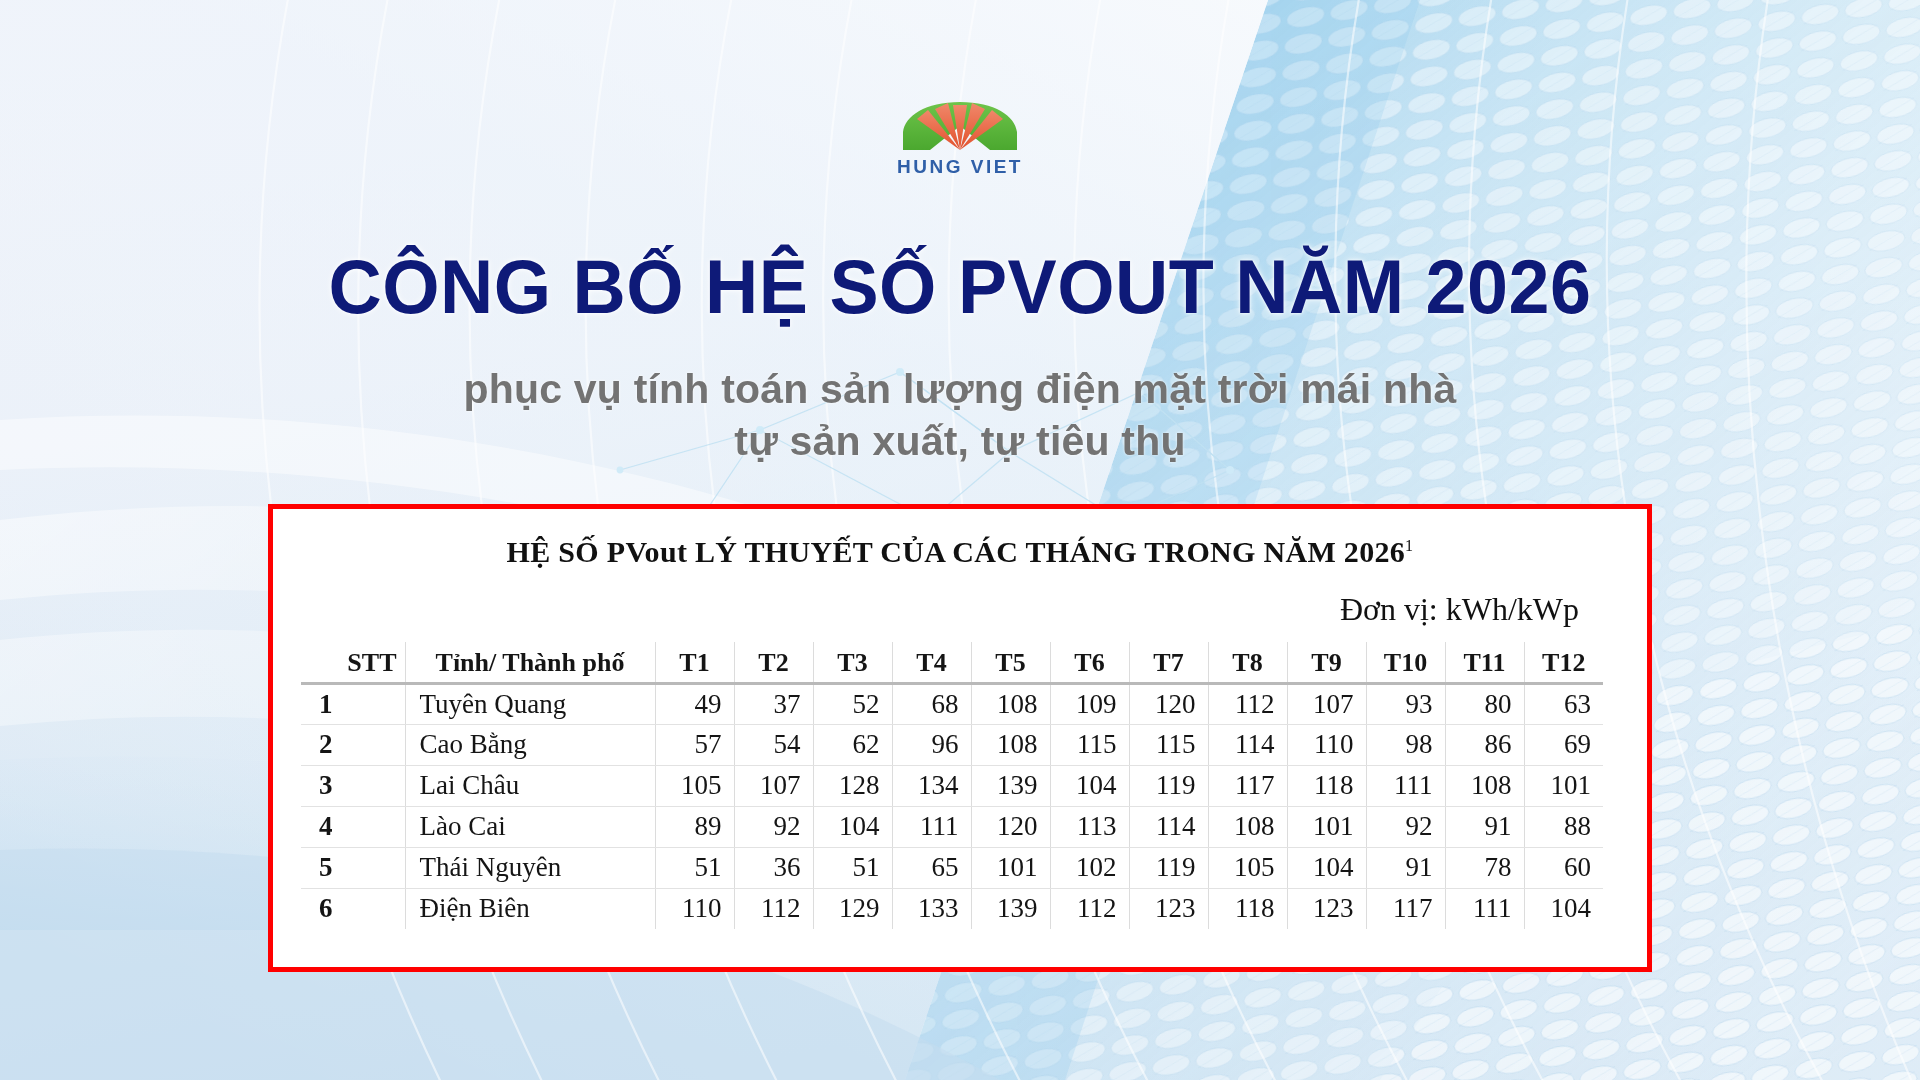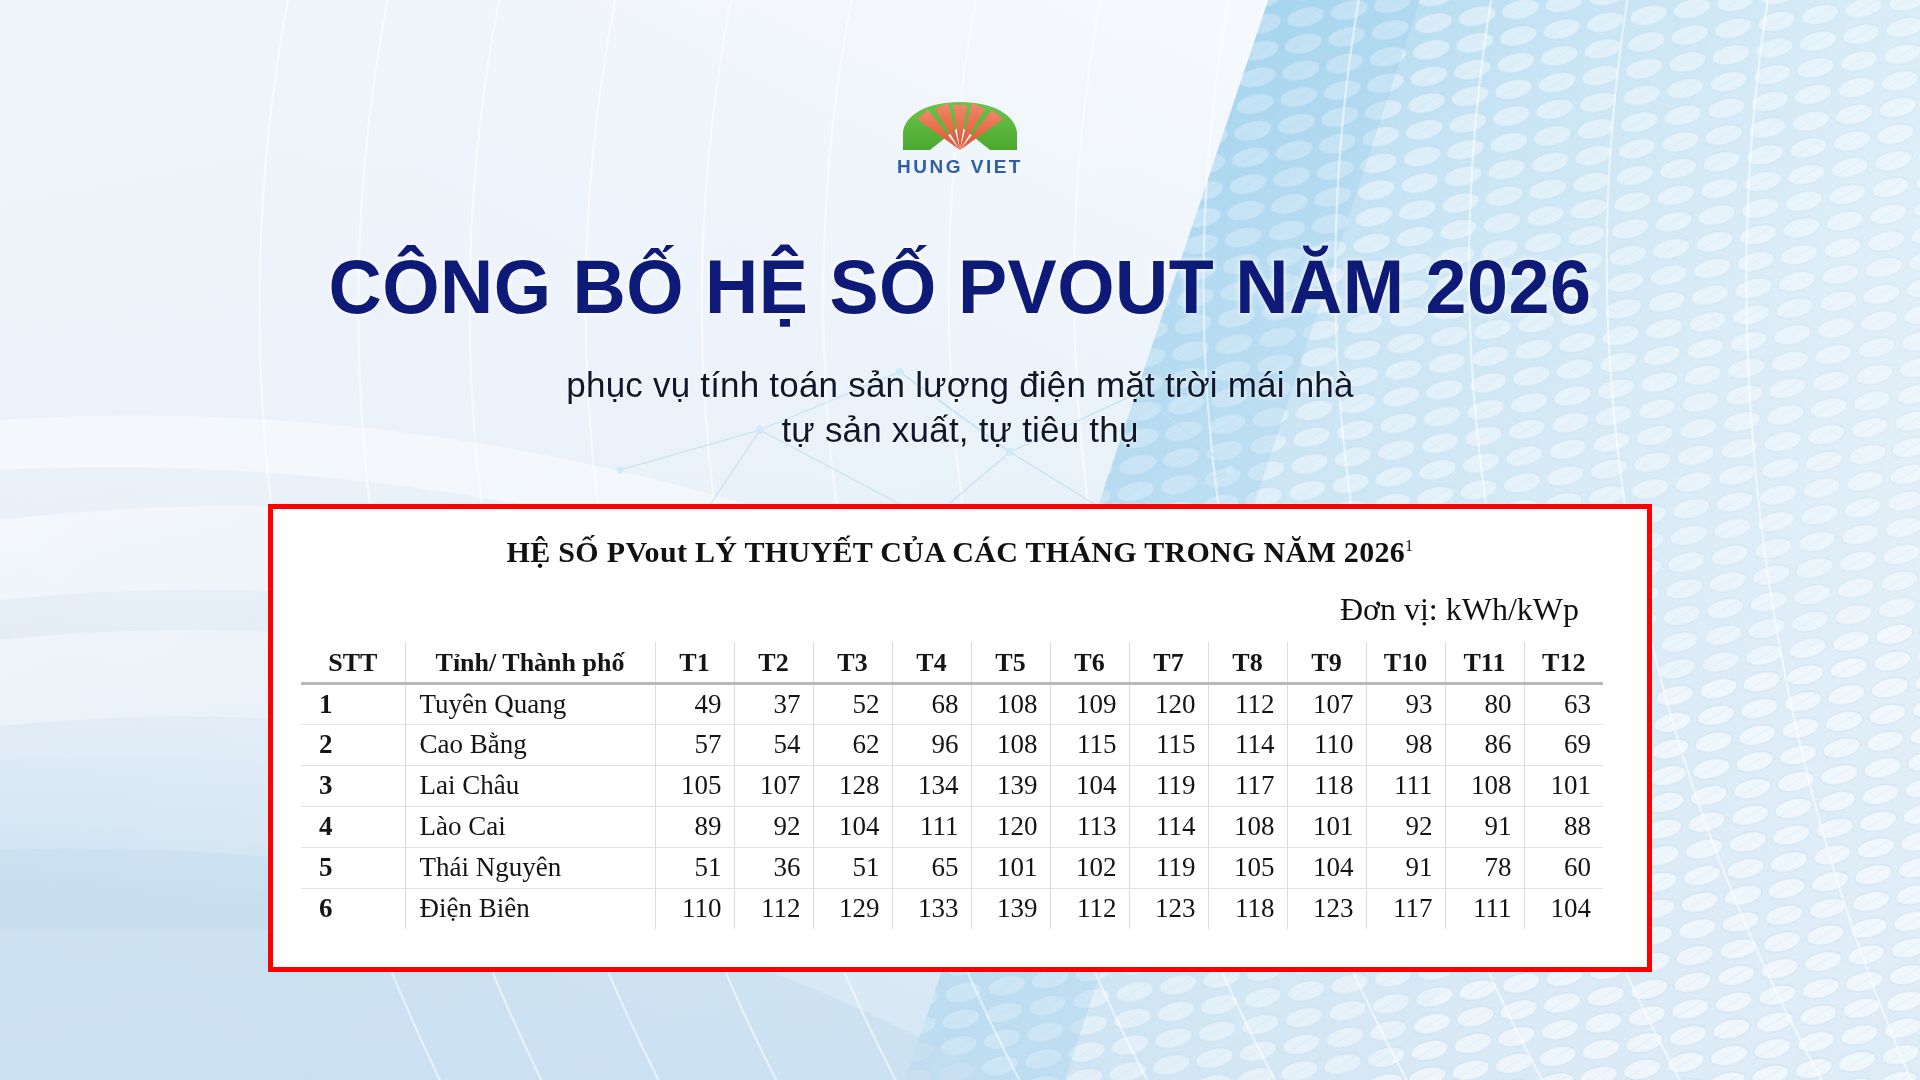--- a/index.html
+++ b/index.html
@@ -37,24 +37,24 @@
     color:#0e1a78;
     letter-spacing:0.5px;
     transform:scaleX(0.97);
     text-shadow:0 0 3px rgba(255,255,255,.95), 0 0 8px rgba(255,255,255,.8);
     white-space:nowrap;
   }
   #subtitle {
     position:absolute; left:0; right:0; top:363px;
     text-align:center;
     font-family:"Liberation Sans", sans-serif;
-    font-weight:400;
-    font-size:35px;
+    font-weight:700;
+    font-size:41px;
     line-height:1.28;
-    color:#0f172a;
+    color:#737373;
     letter-spacing:0.2px;
     text-shadow:0 0 3px rgba(255,255,255,.9);
   }
   #subtitle div { white-space:nowrap; }
 
   
   #card {
     position:absolute;
     left:268px; top:504px;
     width:1384px; height:468px;
@@ -97,21 +97,21 @@
     height:41px;
     padding:0 8px;
   }
   thead th {
     font-weight:700; font-size:26px;
     border-bottom:3px solid #b9b9b9;
     vertical-align:bottom;
     padding-bottom:4px;
     text-align:center;
   }
-  thead th.h-stt  { text-align:center; }
+  thead th.h-stt  { text-align:right; }
   thead th.h-name { text-align:center; }
   tbody td { font-size:27px; }
   tbody td.stt  { font-weight:700; text-align:left; padding-left:18px; }
   tbody td.name { text-align:left; padding-left:14px; white-space:nowrap; }
   tbody td.num  { text-align:right; padding-right:12px; }
   tbody tr:last-child td { border-bottom:none; }
   th:last-child, td:last-child { border-right:none;margin-top:45px; }
 </style>
 </head>
 <body>

